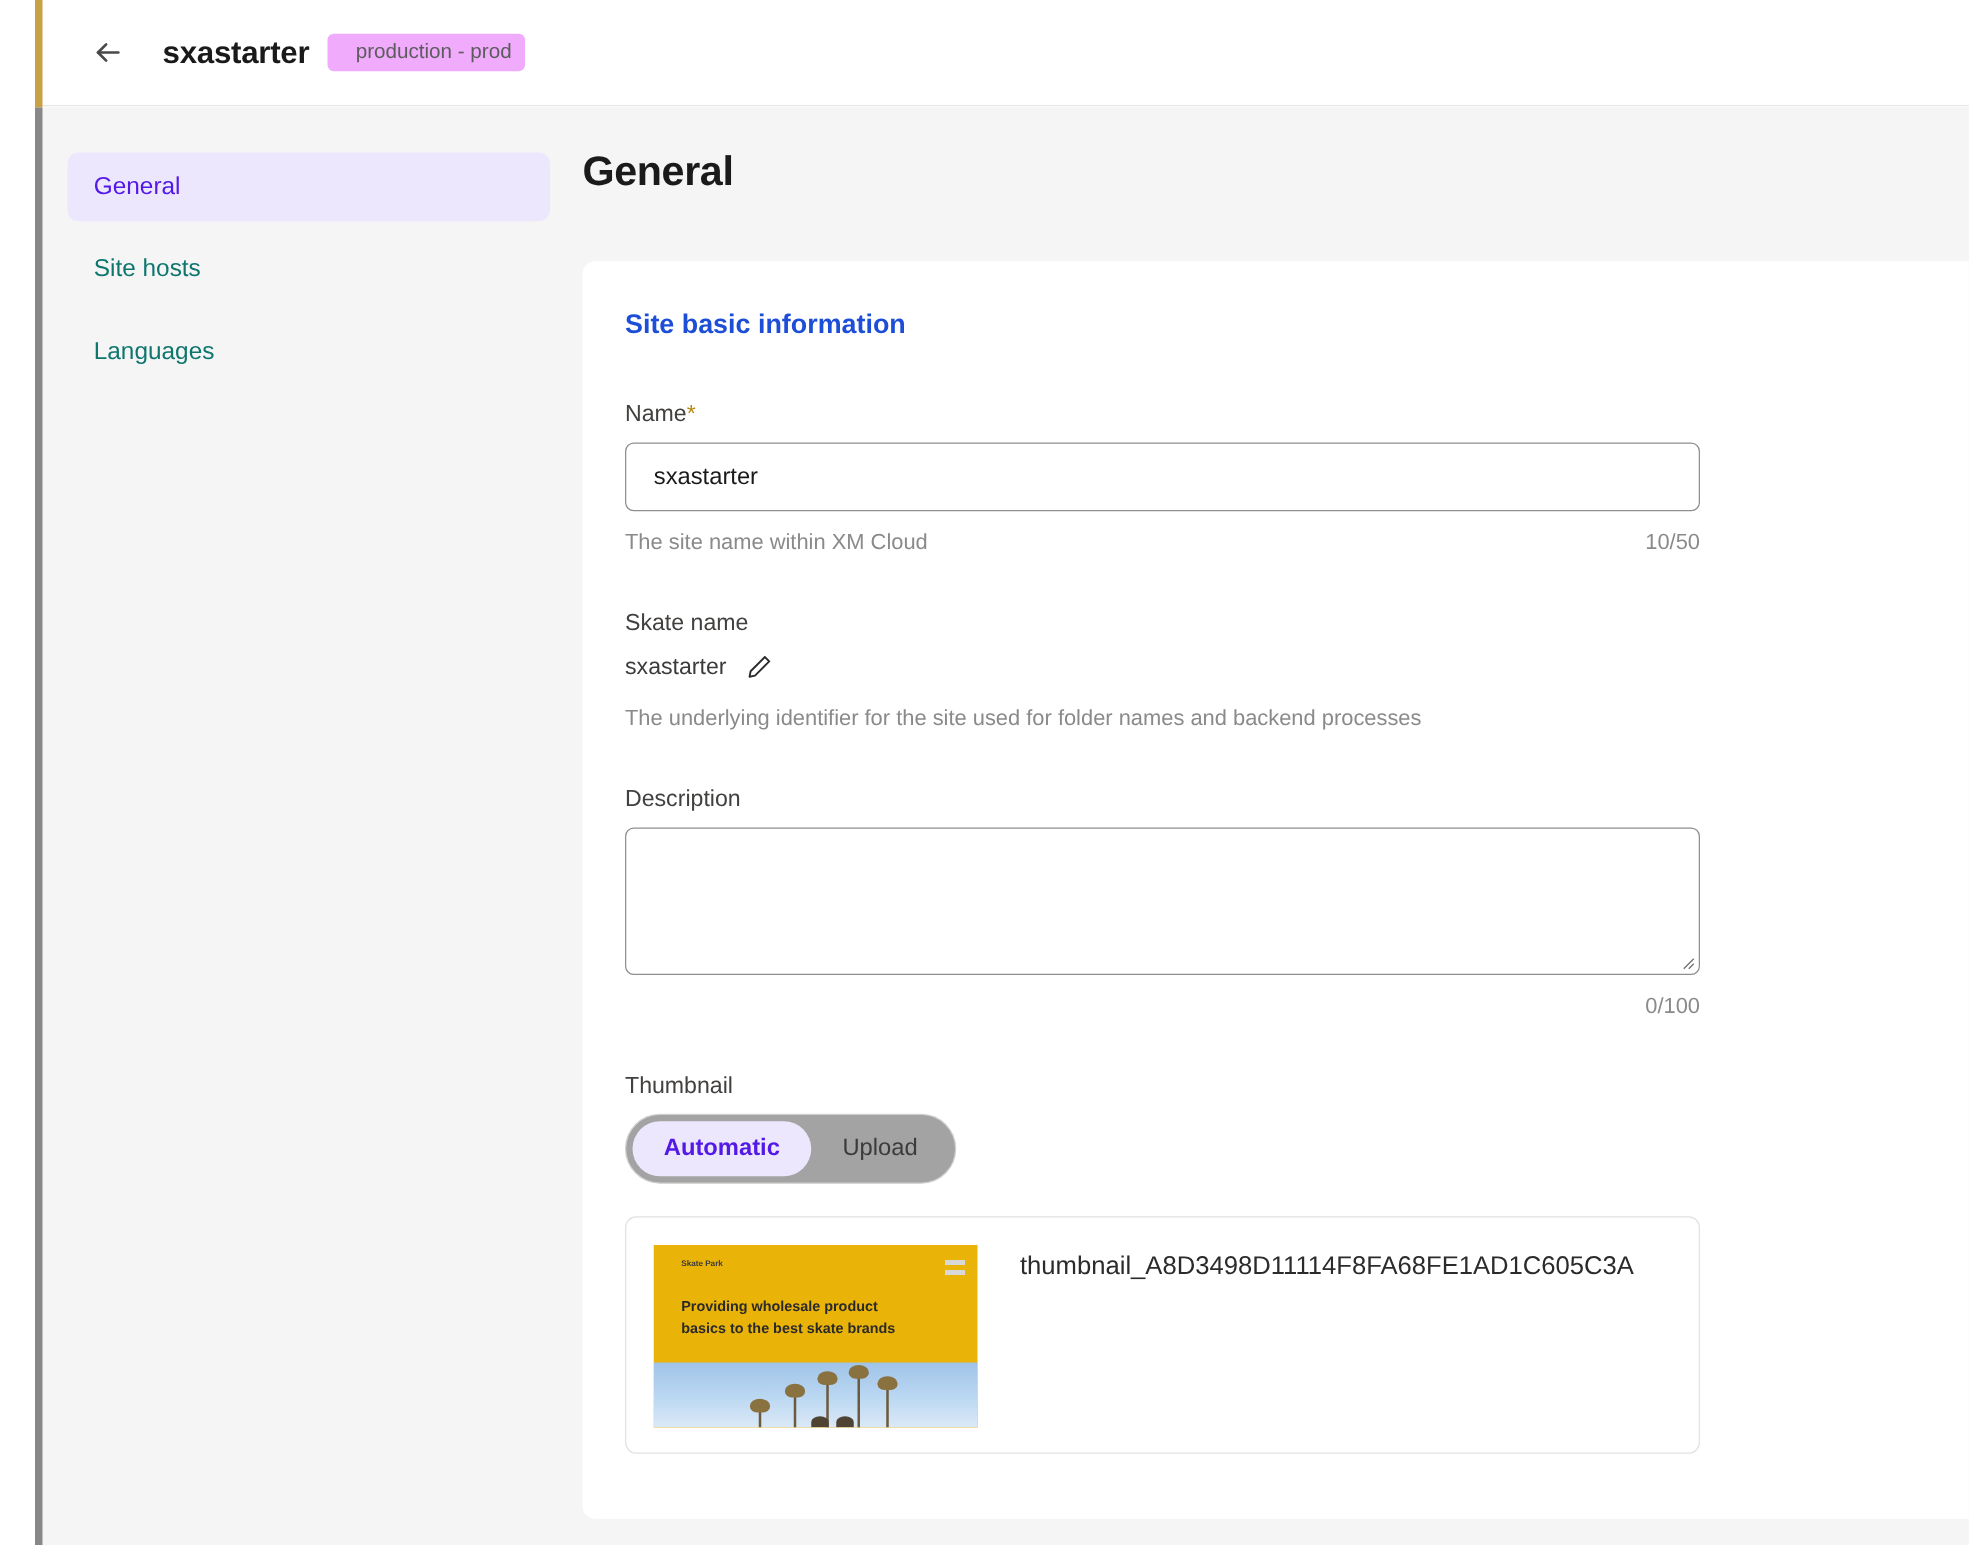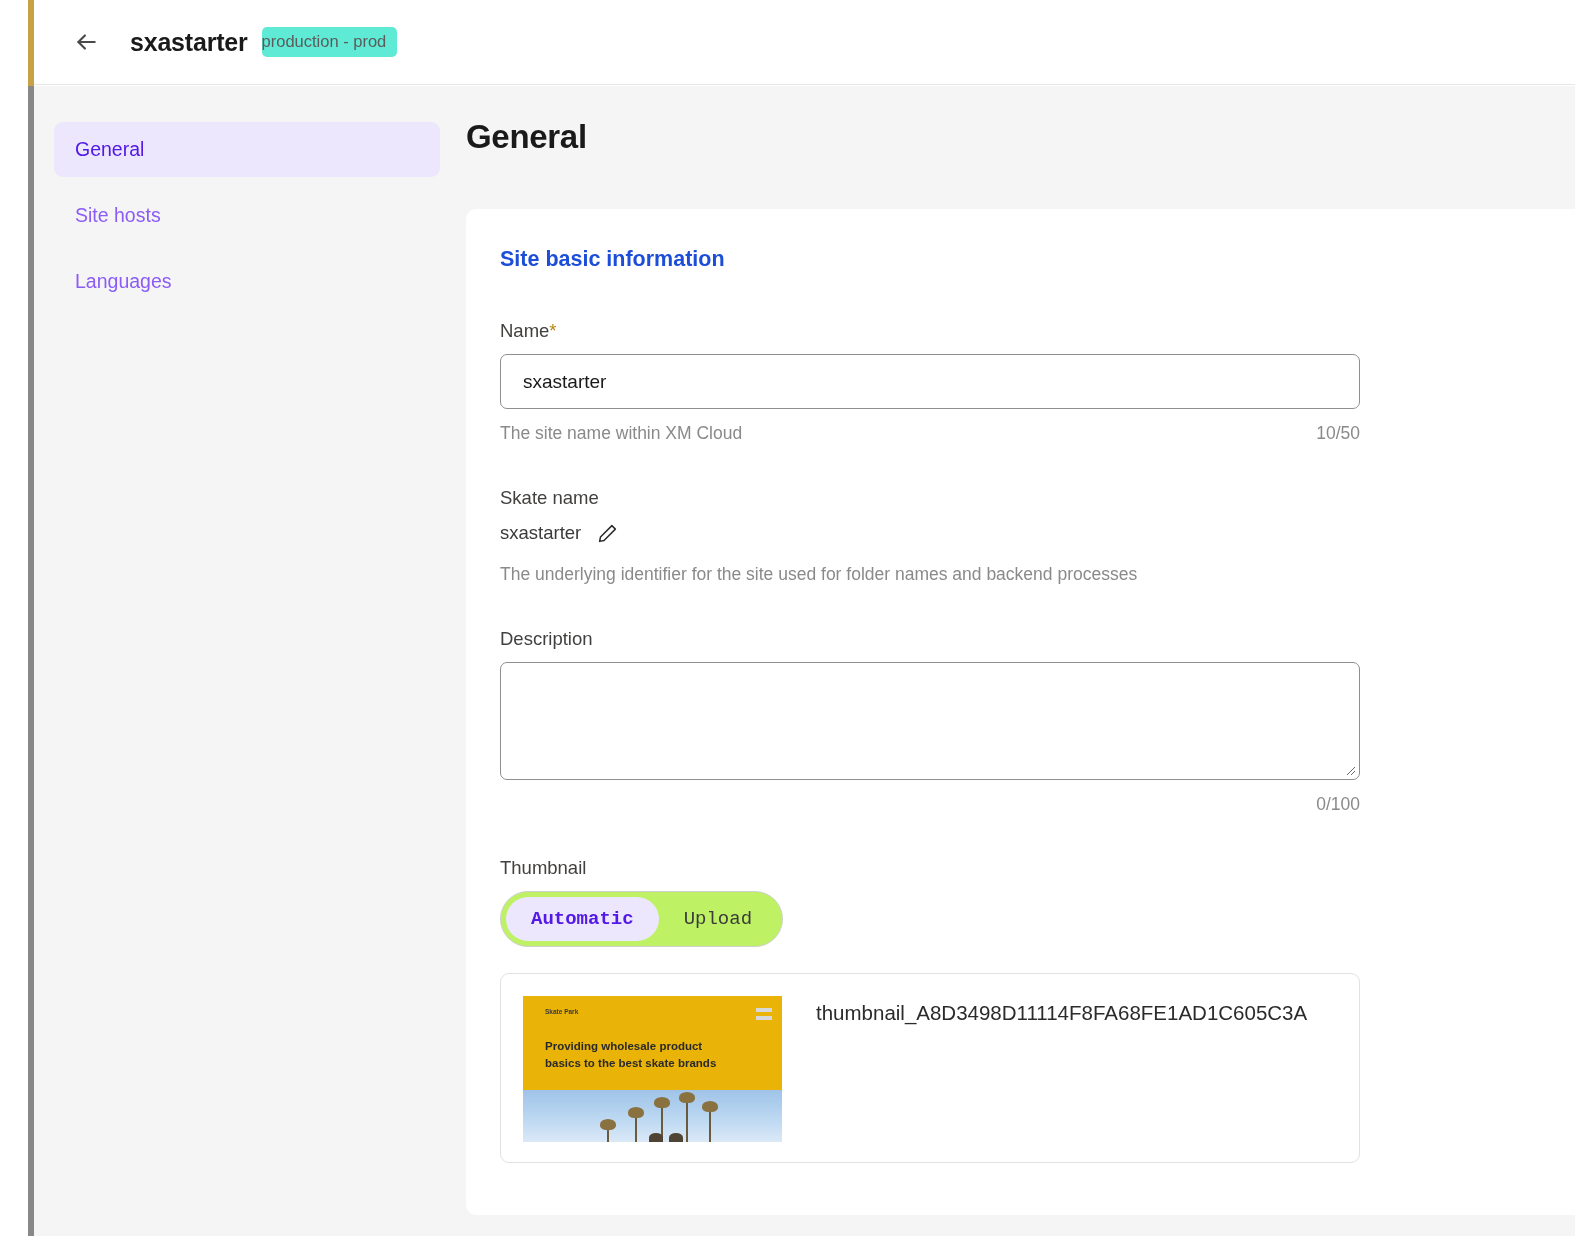--- a/index.html
+++ b/index.html
@@ -61,24 +61,24 @@
 
   .header-title {
     font-size: 25px;
     font-weight: bold;
     color: #1a1a1a;
     margin-left: 22px;
     letter-spacing: -0.2px;
   }
   .env-badge {
     margin-left: 14px;
-    background: #5eead4;
+    background: #f0abfc;
     color: #5c5c5c;
     font-size: 16.5px;
-    padding: 4px 11px 5px 0;
+    padding: 4px 11px 5px 23px;
     border-radius: 5px;
     line-height: 1.25;
   }
 
   
   .body-wrap {
     position: absolute;
     left: 6px; top: 86px;
     width: 1569px;
     height: 1150px;
@@ -95,21 +95,21 @@
     padding-top: 36px;
   }
   .nav-item {
     height: 55px;
     margin: 0 20px;
     border-radius: 9px;
     display: flex;
     align-items: center;
     padding-left: 21px;
     font-size: 19.5px;
-    color: #8b5cf6;
+    color: #0f766e;
     cursor: pointer;
   }
   .nav-item + .nav-item { margin-top: 11px; }
   .nav-item.active {
     background: #ece7fd;
     color: #5319e6;
   }
 
   
   .main {
@@ -213,23 +213,22 @@
     pointer-events: none;
   }
 
   
   .segmented {
     display: inline-flex;
     align-items: center;
     border: 1px solid #cfcfcf;
     border-radius: 28px;
     padding: 5px;
-    background: #bef264;
+    background: #a3a3a3;
     height: 56px;
-    font-family: Liberation Mono, monospace;
   }
   .seg-btn {
     border-radius: 22px;
     padding: 0 25px;
     height: 44px;
     display: flex;
     align-items: center;
     font-size: 19px;
     color: #3b3b3b;
     cursor: pointer;

